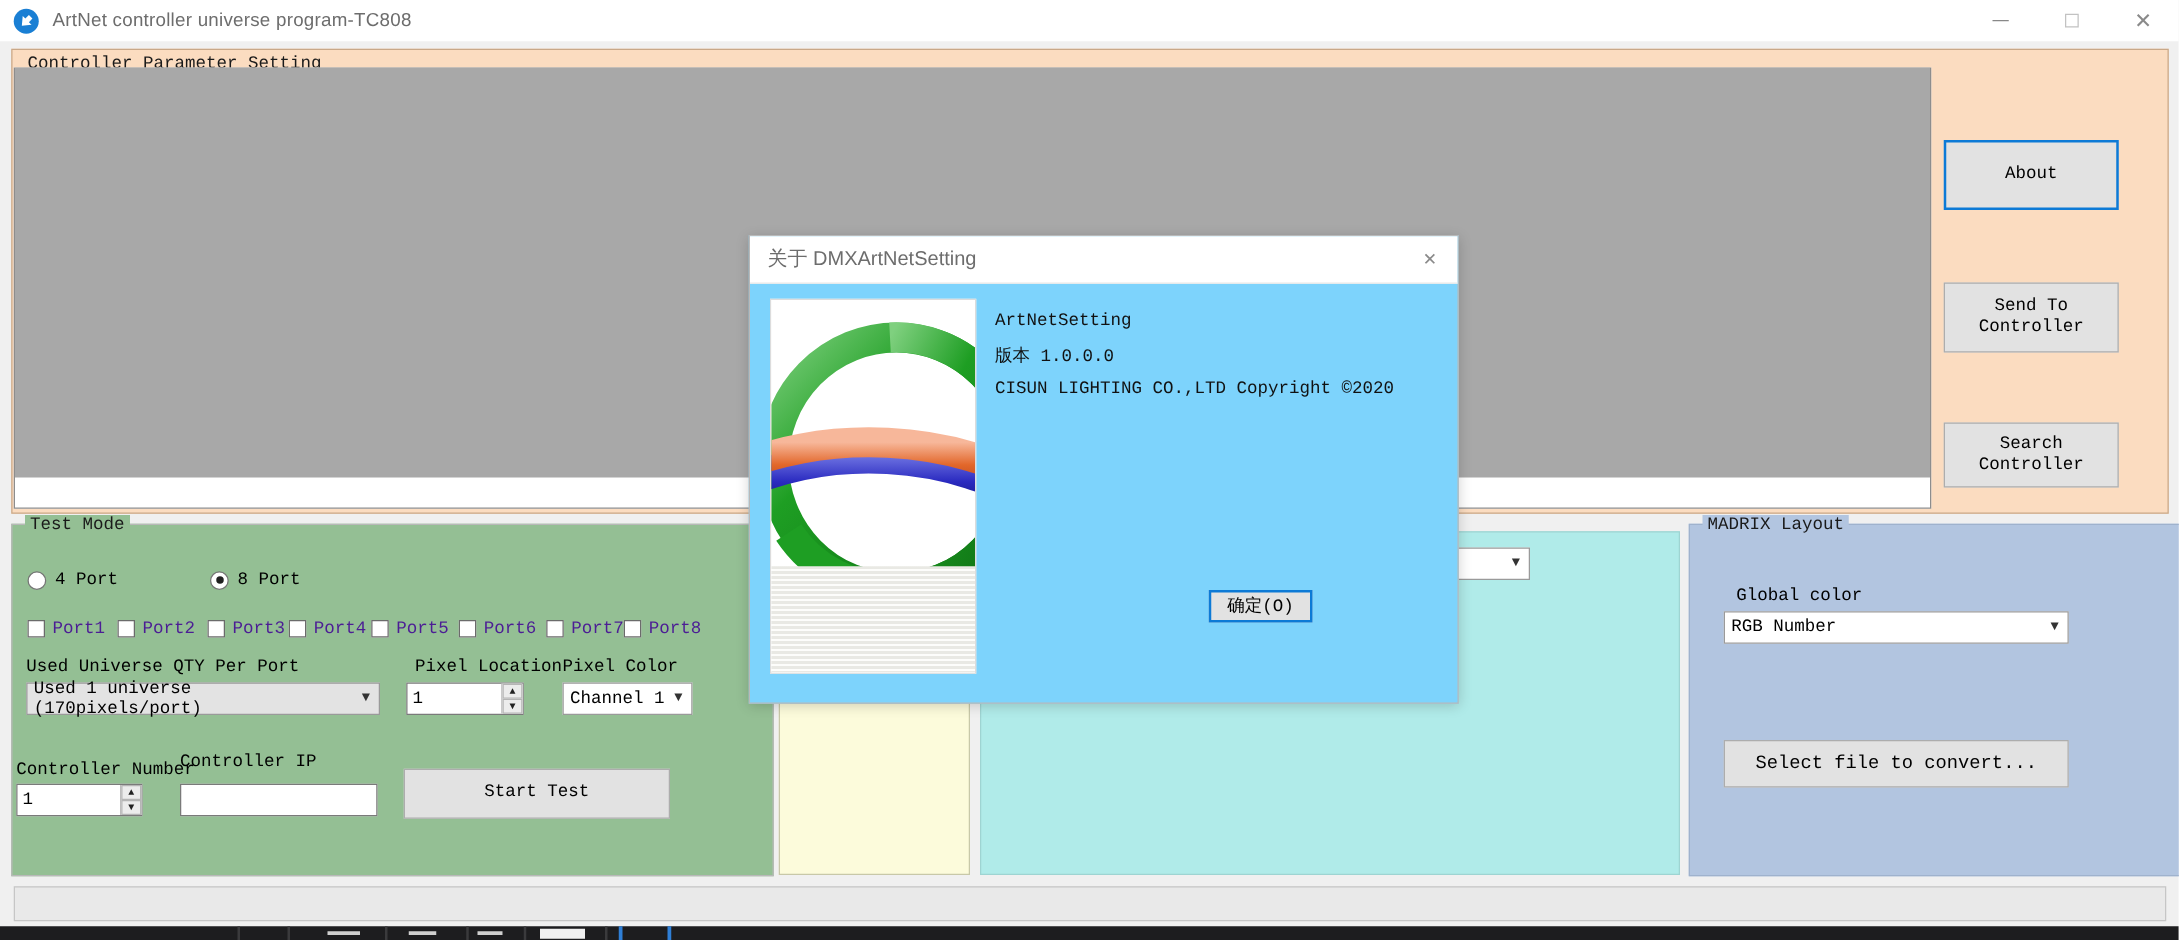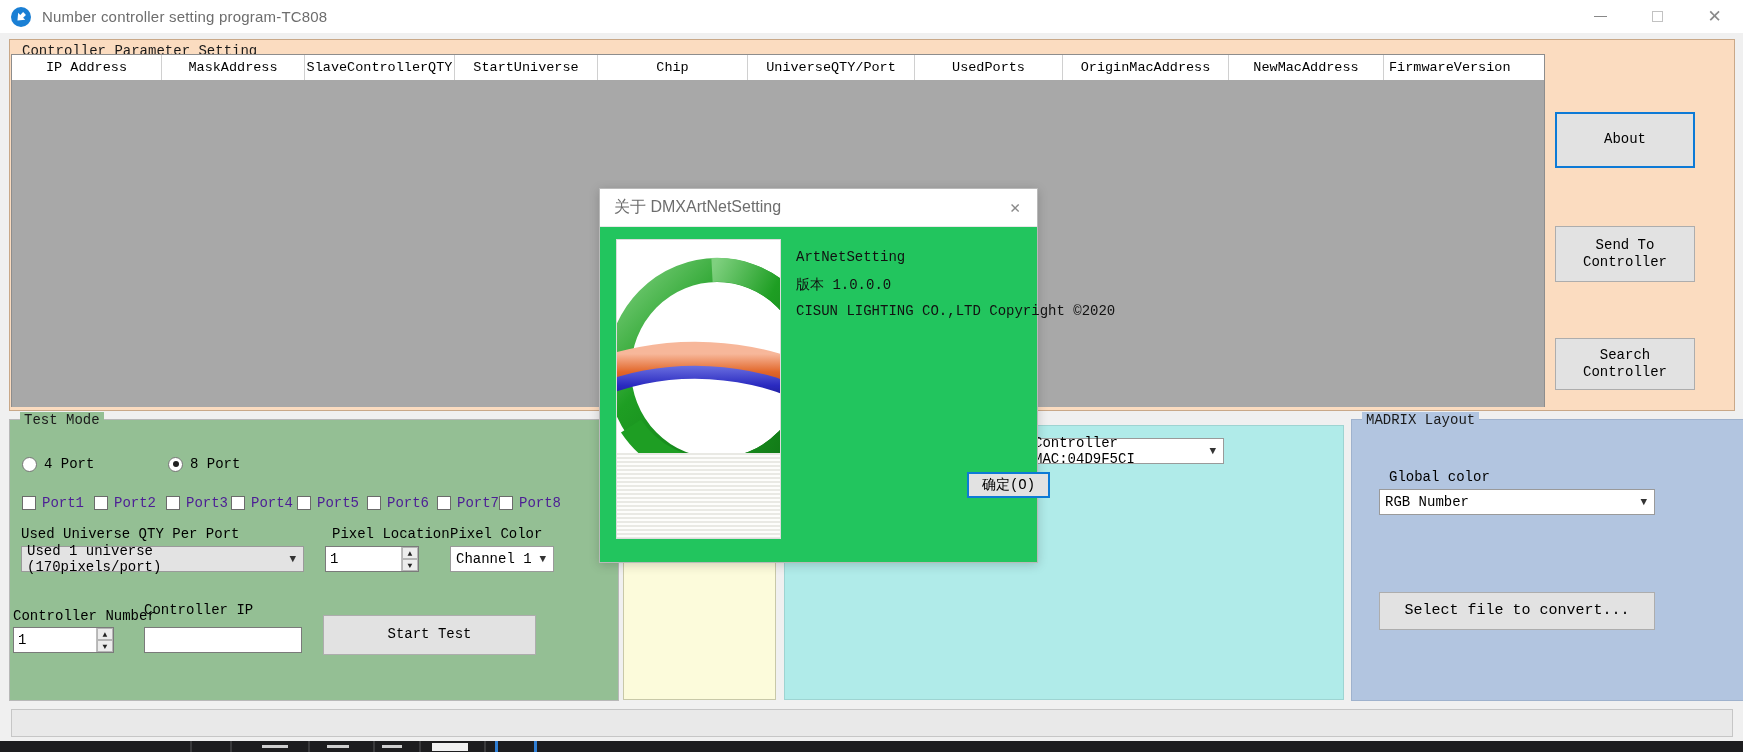--- a/index.html
+++ b/index.html
@@ -141,22 +141,22 @@
 
   
   .taskbar {
     position:absolute; left:0; top:741px; width:1743px; height:11px;
     background:#1d1d1f;
   }
   .taskbar .ti { position:absolute; top:0; height:11px; background:#3a3a3c; width:2px; }
 
   
   .modal {
-    position:absolute; left:599px; top:188px; width:439px; height:375px;
-    background:#22c55e; border:1px solid #b9b9b9;
+    position:absolute; left:599px; top:188px; width:568px; height:375px;
+    background:#7dd3fc; border:1px solid #b9b9b9;
     box-shadow:0 2px 10px rgba(0,0,0,0.18);
   }
   .modal-titlebar {
     height:38px; background:#ffffff; display:flex; align-items:center;
     border-bottom:1px solid #e8e8e8;
   }
   .modal-title {
     margin-left:14px; font-family:"Liberation Sans", sans-serif;
     font-size:16px; color:#6d6d6d;
   }
@@ -198,50 +198,38 @@
 
 <div id="app">
 
   <div class="titlebar">
     <div class="title-icon">
       <svg width="22" height="22" viewBox="0 0 22 22">
         <circle cx="11" cy="11" r="10" fill="#1a7fd4"></circle>
         <path d="M6 12 L11 6 L16 12 L13 12 L13 16 L9 16 L9 12 Z" fill="#ffffff" transform="rotate(-135 11 11)"></path>
       </svg>
     </div>
-    <div class="title-text">Number controller setting program-TC808</div>
+    <div class="title-text">ArtNet controller universe program-TC808</div>
     <div class="win-btns">
       <div class="win-btn">
           <span class="glyph-min"></span>
         </div>
       <div class="win-btn">
           <span class="glyph-max"></span>
         </div>
       <div class="win-btn">
           <span class="glyph-close">✕</span>
         </div>
     </div>
   </div>
 
   <div class="grp-top">
     <div class="grp-legend">Controller Parameter Setting</div>
 
     <div class="grp-top-inner">
-      <div class="tbl-head">
-        <div class="th" style="width:150px">IP Address</div>
-        <div class="th" style="width:143px">MaskAddress</div>
-        <div class="th" style="width:150px">SlaveControllerQTY</div>
-        <div class="th" style="width:143px">StartUniverse</div>
-        <div class="th" style="width:150px">Chip</div>
-        <div class="th" style="width:167px">UniverseQTY/Port</div>
-        <div class="th" style="width:148px">UsedPorts</div>
-        <div class="th" style="width:166px">OriginMacAddress</div>
-        <div class="th" style="width:155px">NewMacAddress</div>
-        <div class="th" style="width:158px; justify-content:flex-start; padding-left:5px">FirmwareVersion</div>
-      </div>
       <div class="tbl-body"></div>
     </div>
 
     <div class="right-btns">
       <div class="btn focus" id="btn-about">About</div>
       <div class="btn" id="btn-send">Send To
 Controller</div>
       <div class="btn" id="btn-search">Search Controller</div>
     </div>
   </div>

